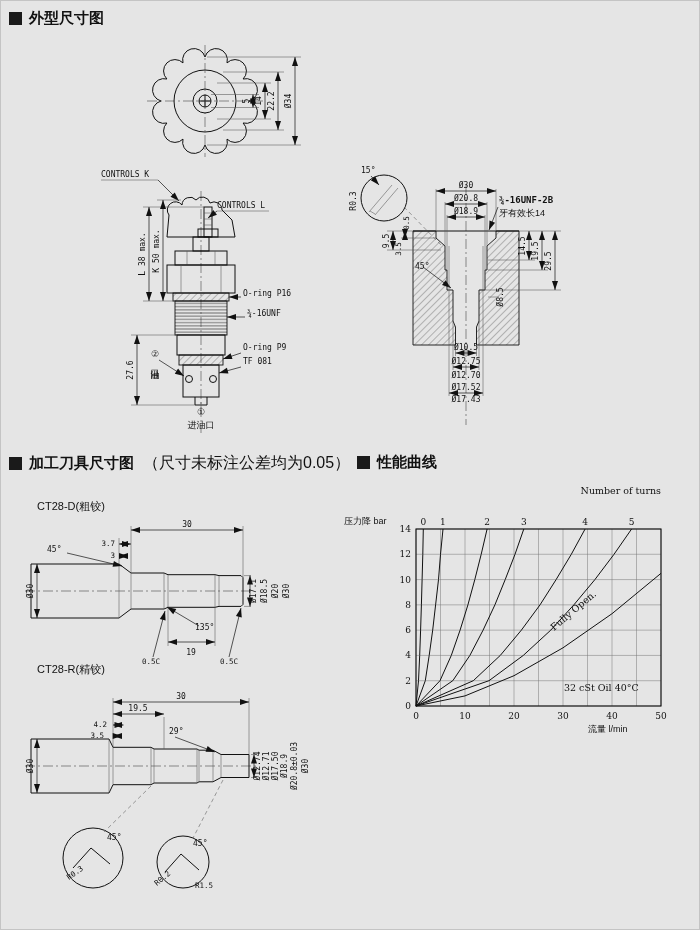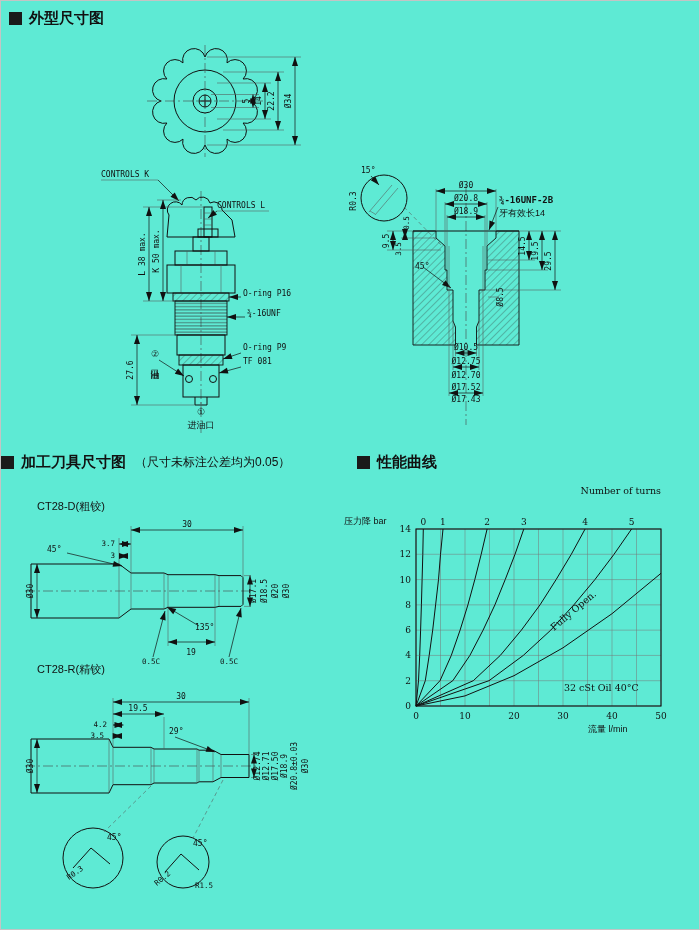--- a/index.html
+++ b/index.html
@@ -1,19 +1,19 @@
 <!DOCTYPE html>
 <html><head>
 <meta charset="utf-8">
 <style>
   html,body{margin:0;padding:0;background:#fff;width:700px;height:930px;}
-  .page{position:relative;width:700px;height:930px;background:#5eead4;border:1px solid #c4c4c4;box-sizing:border-box;overflow:hidden;font-family:"Liberation Sans",sans-serif;}
+  .page{position:relative;width:700px;height:930px;background:#e5e5e5;border:1px solid #c4c4c4;box-sizing:border-box;overflow:hidden;font-family:"Liberation Sans",sans-serif;}
   .hdr{position:absolute;display:flex;align-items:center;gap:7px;font-weight:bold;font-size:15px;color:#111;white-space:nowrap;}
   .sq{width:13px;height:13px;background:#1a1a1a;display:inline-block;flex:0 0 auto;}
-  .note{font-weight:normal;font-size:12px;margin-left:2px;}
+  .note{font-weight:normal;font-size:16px;margin-left:2px;}
   svg{position:absolute;overflow:visible;}
   text{fill:#111;font-family:"DejaVu Sans Mono",monospace;font-size:8px;}
   .cjk{font-family:"Liberation Sans",sans-serif;font-size:9px;}
   .b{font-weight:bold;font-size:9px;}
   .s7{font-size:7.5px;}
   .name{font-family:"Liberation Sans",sans-serif;font-size:11px;fill:#111;}
   .out{fill:none;stroke:#111;stroke-width:1;}
   .thin{stroke:#555;stroke-width:.55;fill:none;}
   .dsh{stroke:#555;stroke-width:.55;fill:none;stroke-dasharray:4 3;}
   .cl{stroke:#444;stroke-width:.6;fill:none;stroke-dasharray:10 3 2 3;}
@@ -31,21 +31,21 @@
 </head>
 <body>
 
 <div class="page">
 
   <div class="hdr" style="left:8px;top:8px;">
     <span class="sq"></span>
     <span>外型尺寸图</span>
   </div>
 
-  <div class="hdr" style="left:0;top:452px;">
+  <div class="hdr" style="left:8px;top:452px;">
     <span class="sq"></span>
     <span>加工刀具尺寸图</span>
     <span class="note">（尺寸未标注公差均为0.05）</span>
   </div>
 
   <div class="hdr" style="left:356px;top:452px;">
     <span class="sq"></span>
     <span>性能曲线</span>
   </div>
 

